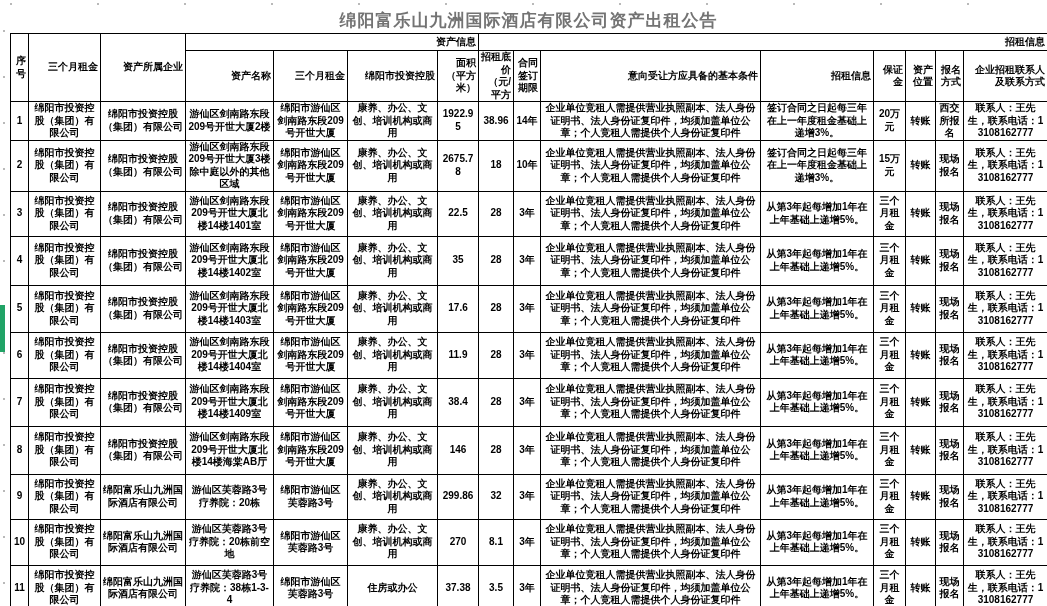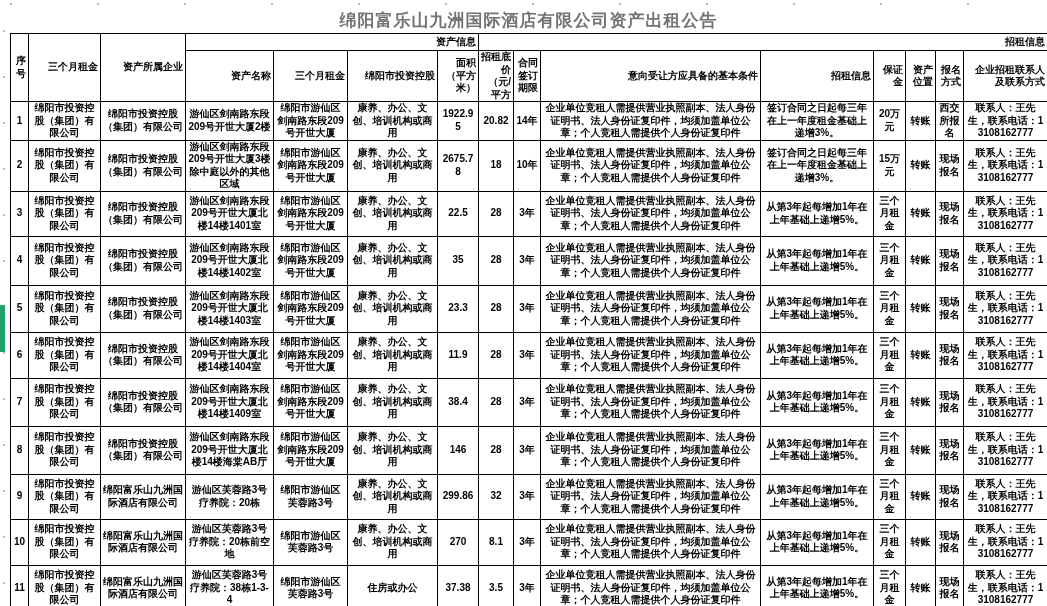--- a/index.html
+++ b/index.html
@@ -76,21 +76,21 @@
       </thead>
       <tbody>
           <tr style="height: 38px;">
             <td>1</td>
             <td>绵阳市投资控股（集团）有限公司</td>
             <td>绵阳市投资控股（集团）有限公司</td>
             <td>游仙区剑南路东段209号开世大厦2楼</td>
             <td>绵阳市游仙区剑南路东段209号开世大厦</td>
             <td class="al">康养、办公、文创、培训机构或商用</td>
             <td>1922.95</td>
-            <td>20.82</td>
+            <td>38.96</td>
             <td>14年</td>
             <td>企业单位竞租人需提供营业执照副本、法人身份证明书、法人身份证复印件，均须加盖单位公章；个人竞租人需提供个人身份证复印件</td>
             <td class="al">签订合同之日起每三年在上一年度租金基础上递增3%。</td>
             <td>20万元</td>
             <td>转账</td>
             <td>西交所报名</td>
             <td class="al">联系人：王先生，联系电话：13108162777</td>
           </tr>
           <tr style="height: 43px;">
             <td>2</td>
@@ -143,21 +143,21 @@
             <td>现场报名</td>
             <td class="al">联系人：王先生，联系电话：13108162777</td>
           </tr>
           <tr style="height: 47px;">
             <td>5</td>
             <td>绵阳市投资控股（集团）有限公司</td>
             <td>绵阳市投资控股（集团）有限公司</td>
             <td>游仙区剑南路东段209号开世大厦北楼14楼1403室</td>
             <td>绵阳市游仙区剑南路东段209号开世大厦</td>
             <td class="al">康养、办公、文创、培训机构或商用</td>
-            <td>23.3</td>
+            <td>17.6</td>
             <td>28</td>
             <td>3年</td>
             <td>企业单位竞租人需提供营业执照副本、法人身份证明书、法人身份证复印件，均须加盖单位公章；个人竞租人需提供个人身份证复印件</td>
             <td class="al">从第3年起每增加1年在上年基础上递增5%。</td>
             <td>三个月租金</td>
             <td>转账</td>
             <td>现场报名</td>
             <td class="al">联系人：王先生，联系电话：13108162777</td>
           </tr>
           <tr style="height: 46px;">

